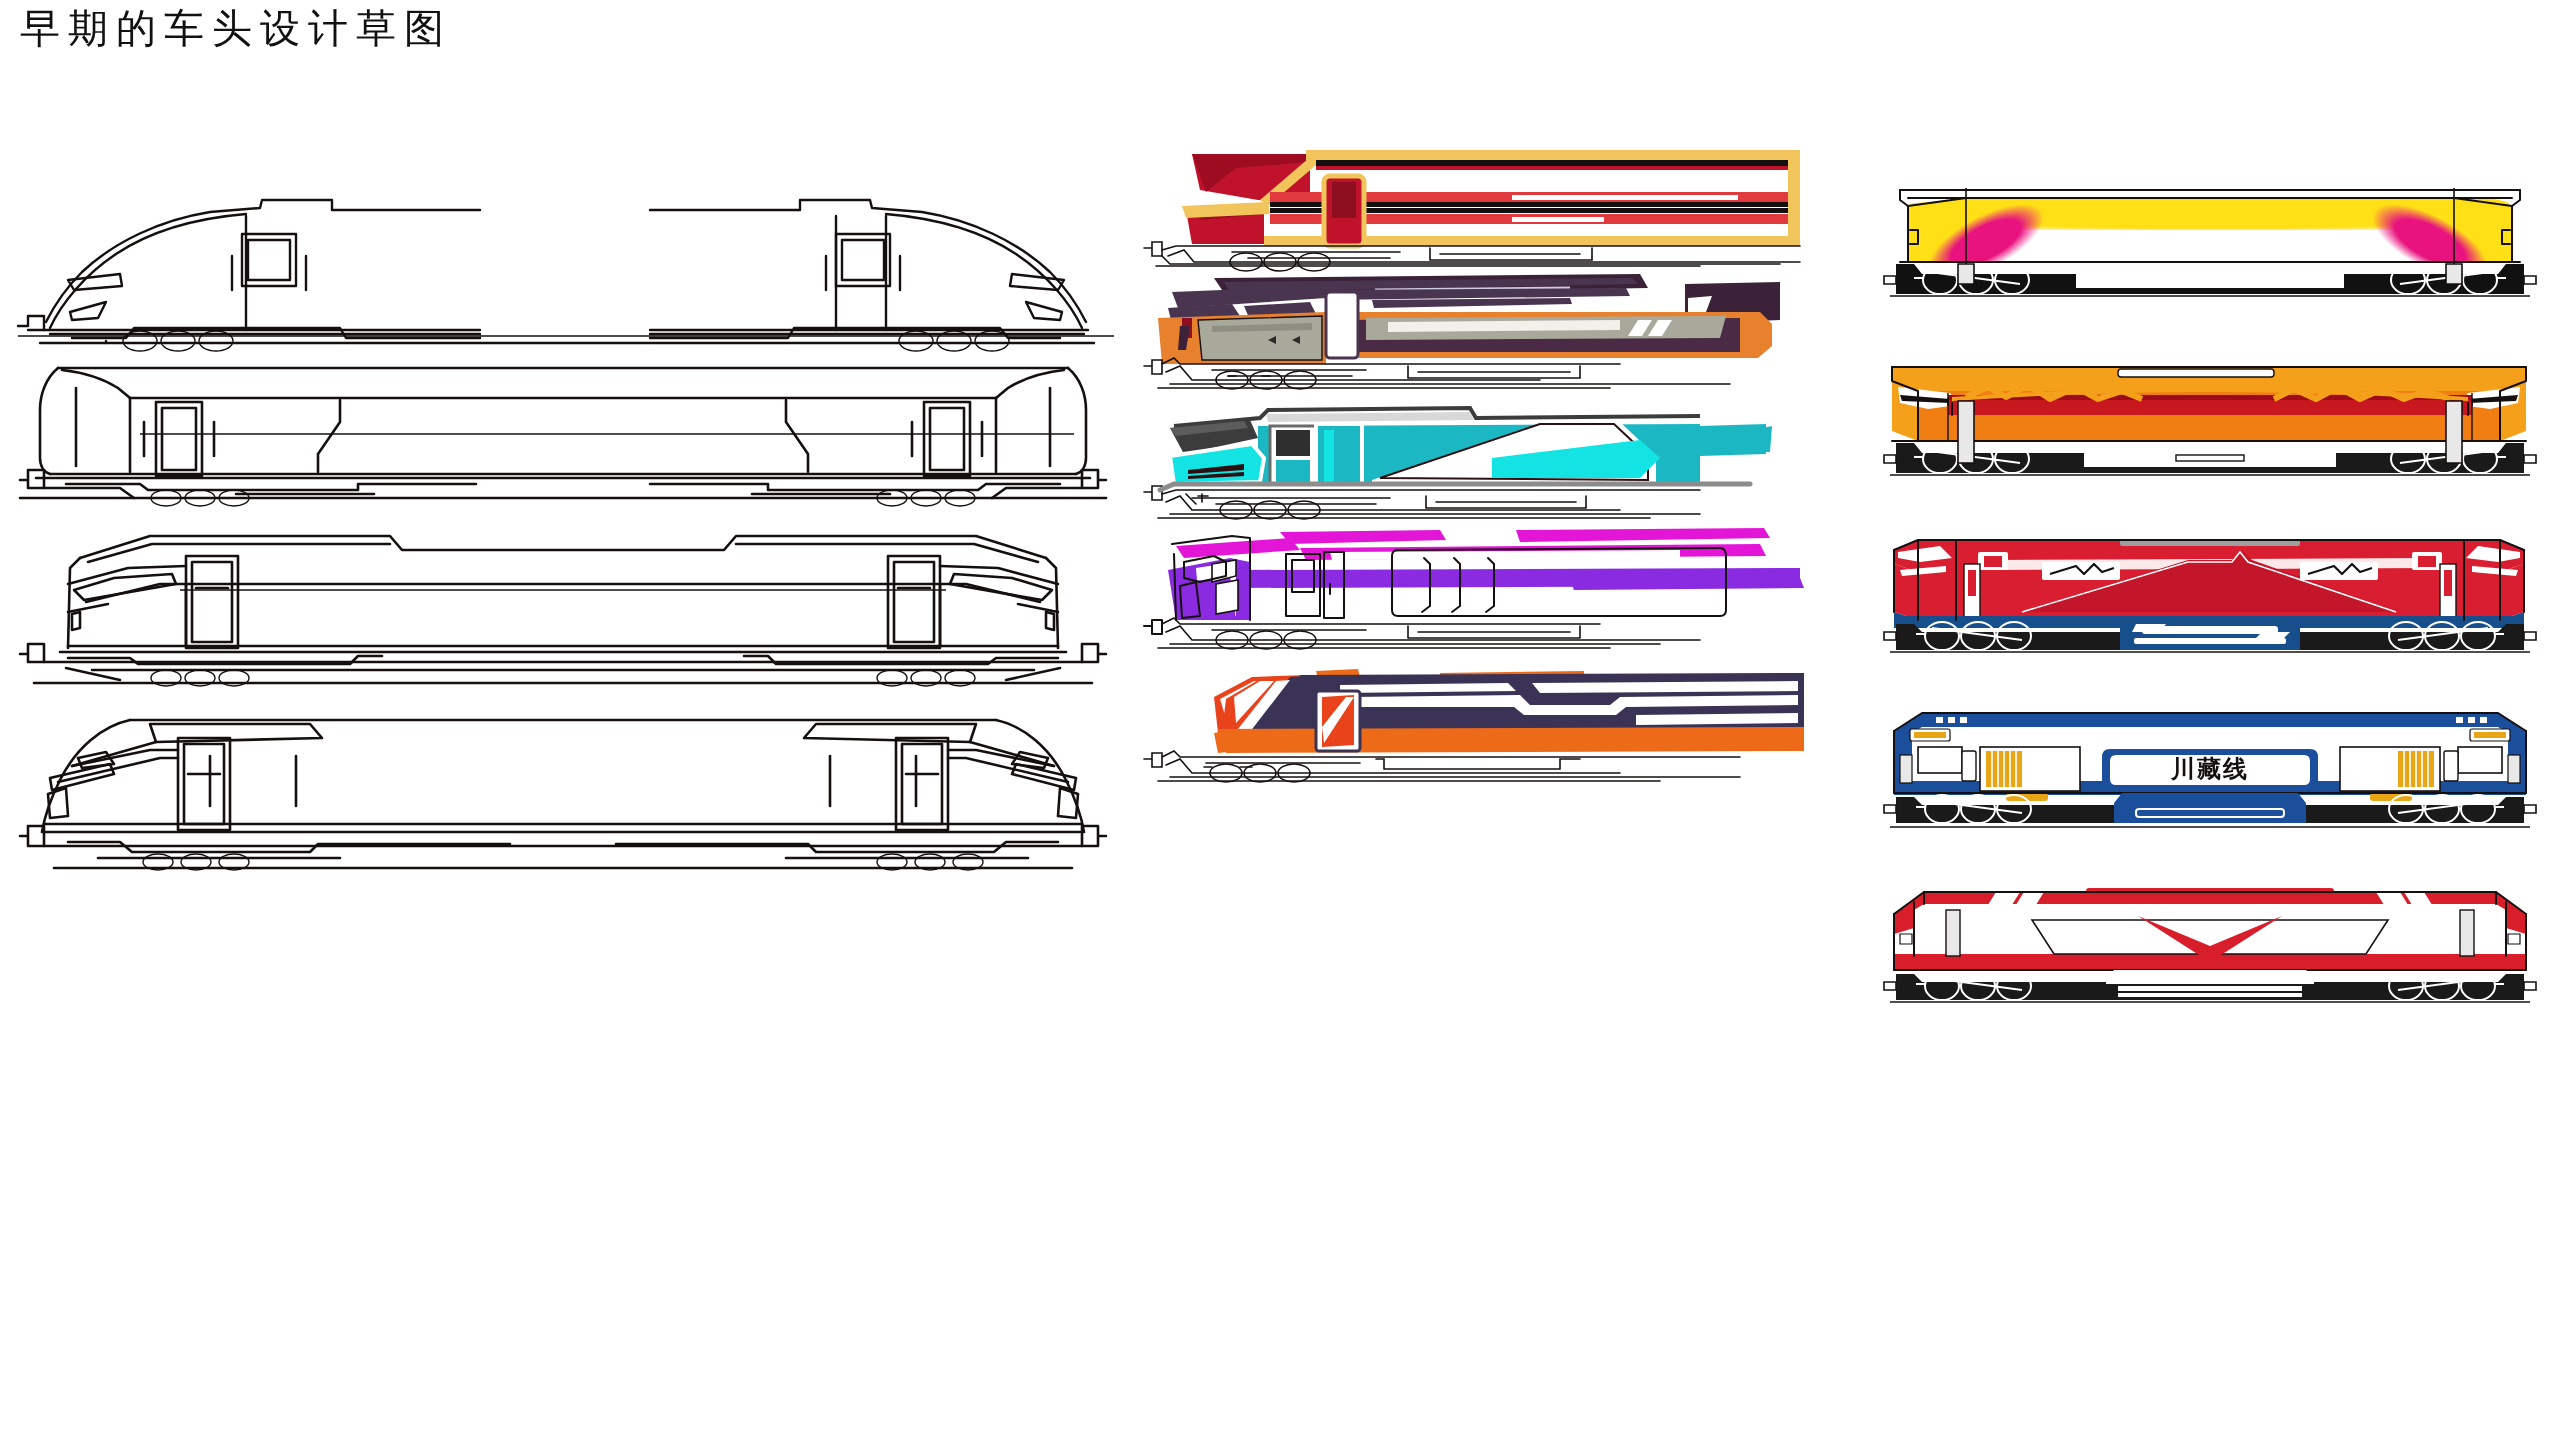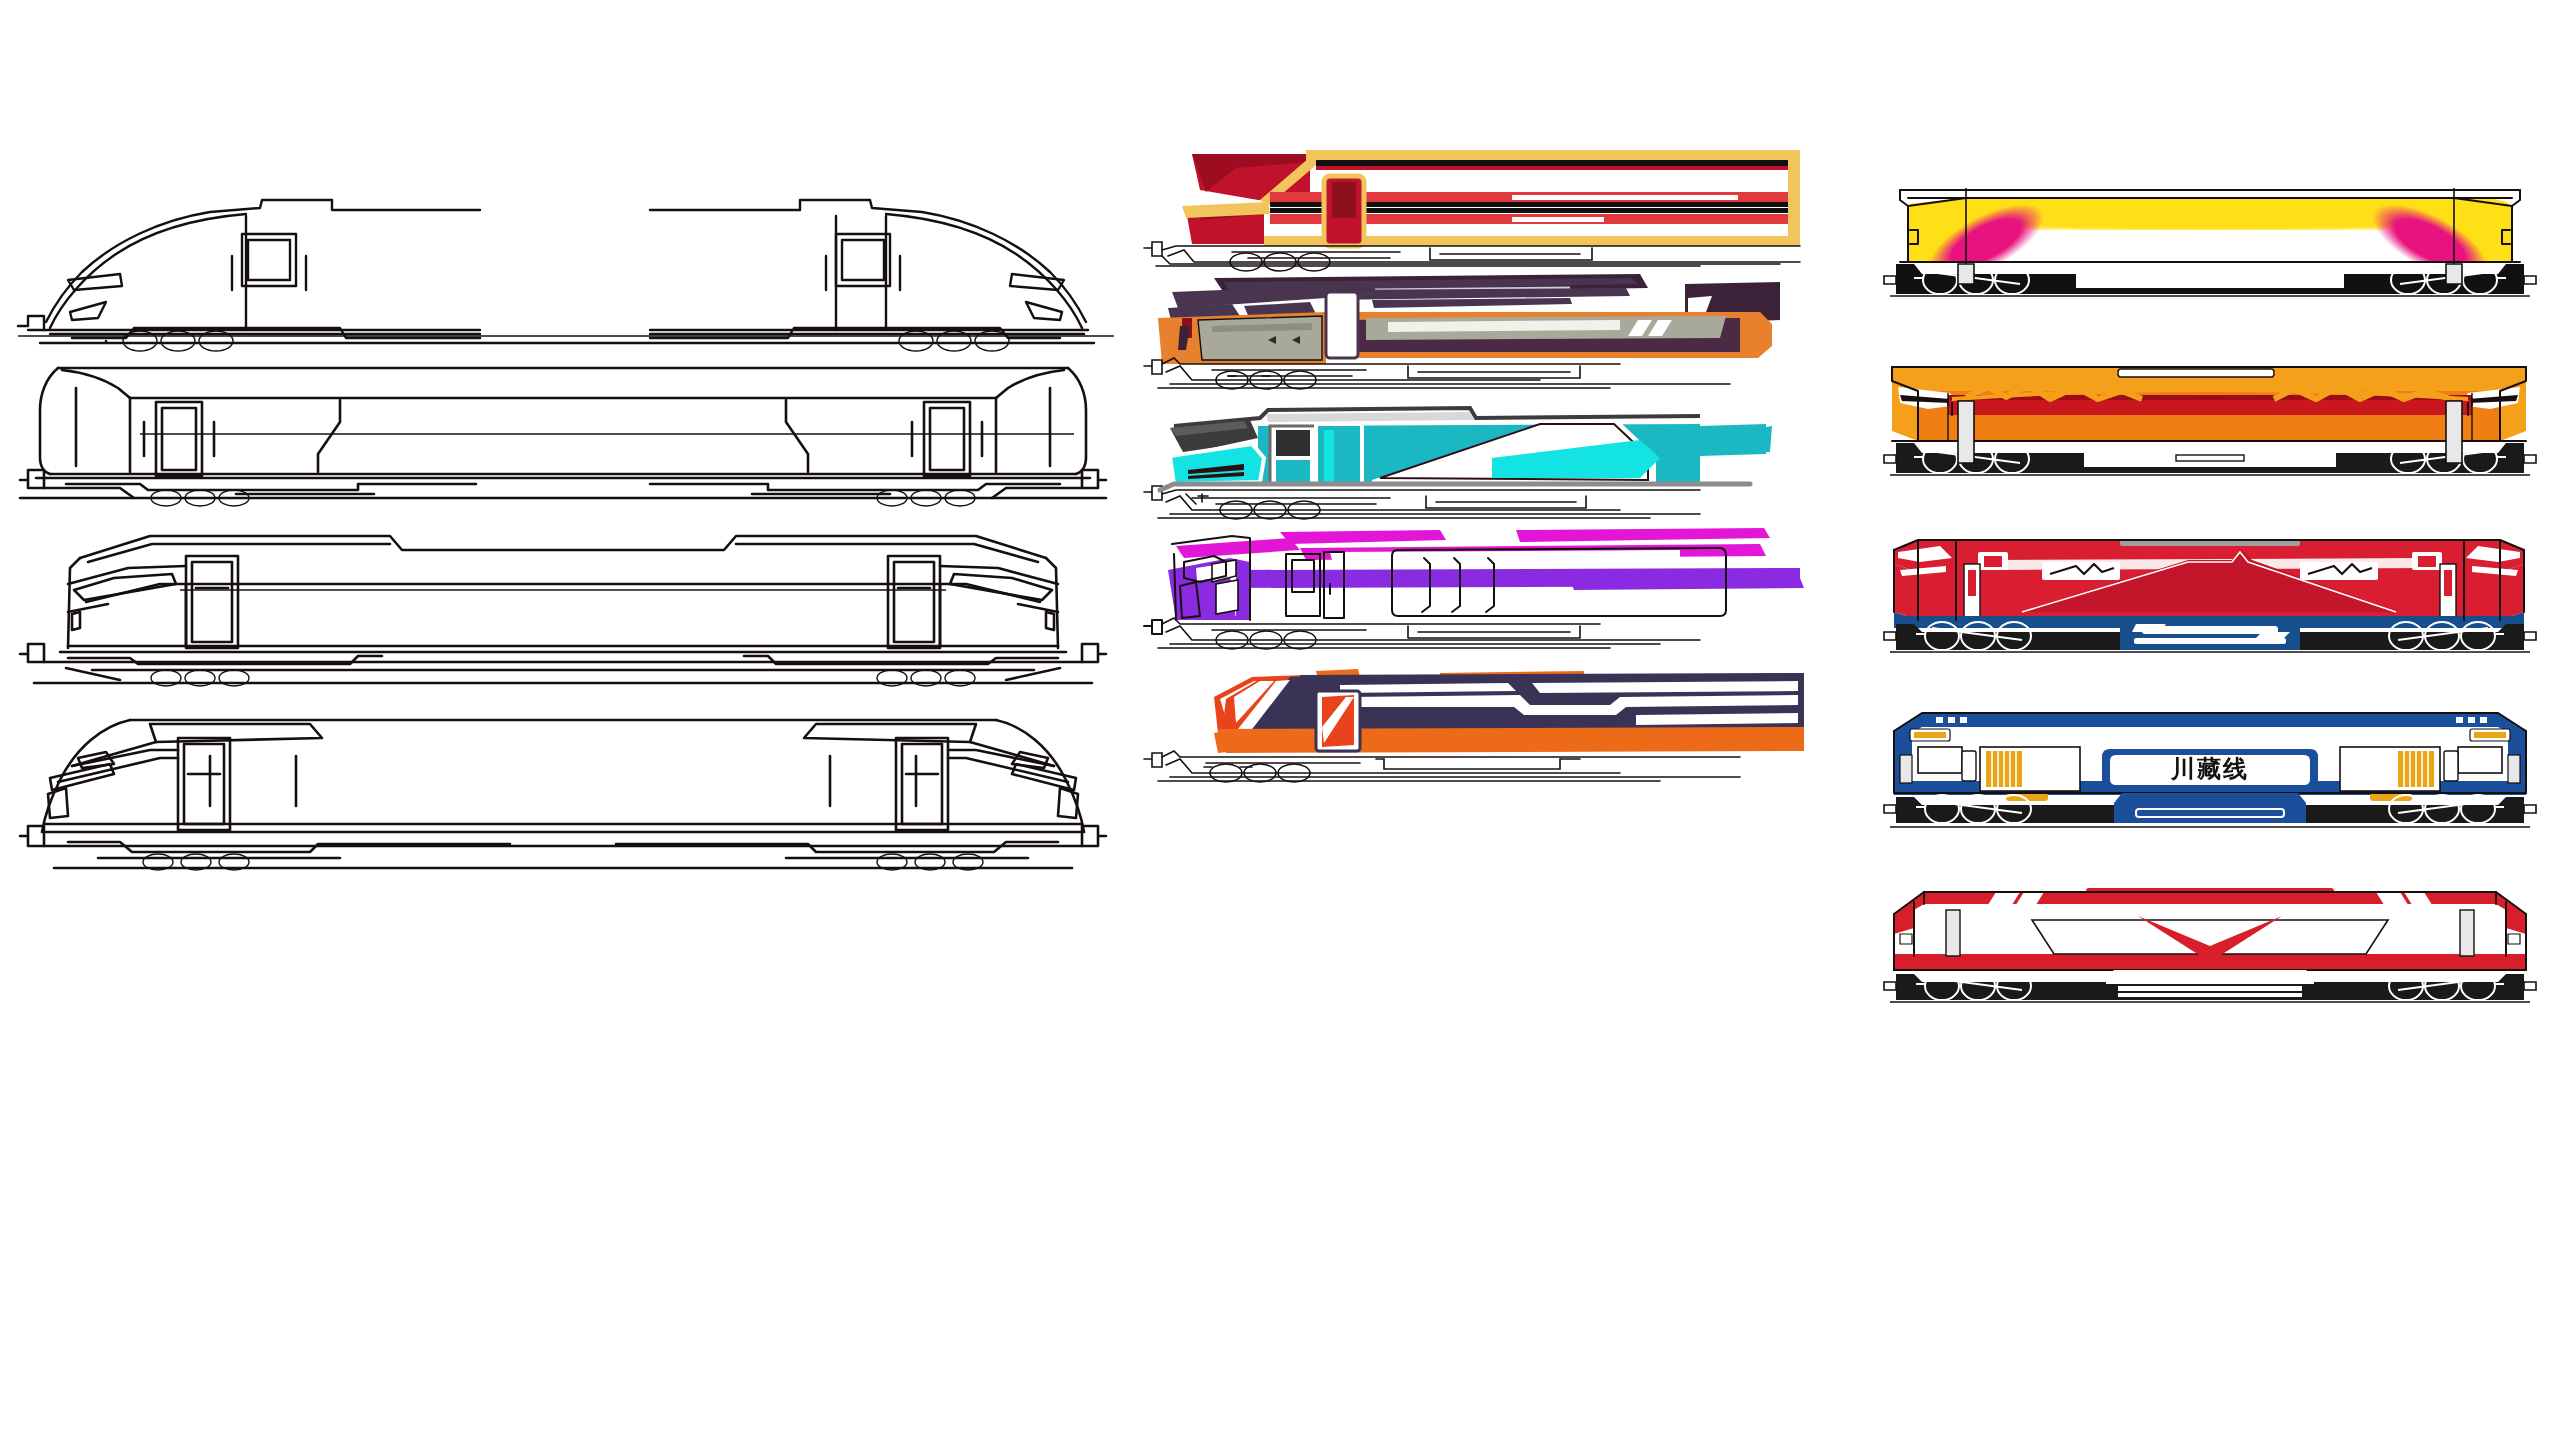--- a/index.html
+++ b/index.html
@@ -21,20 +21,21 @@
   #col-livery{left:1870px;width:690px;}
 
   .unit{position:absolute;}
   .unit svg{display:block;overflow:visible;}
 </style>
 </head>
 <body>
 
 <div id="page">
 
+  <div id="title">早期的车头设计草图</div>
 
   <div class="col" id="col-sketch">
 
     <div class="unit" style="left:10px;top:190px;">
       <svg width="1110" height="145" viewBox="0 0 1110 145">
         <g fill="none" stroke="#15100F" stroke-width="2.4" stroke-linecap="round" stroke-linejoin="round">
           <path d="M8 128 L18 128 L18 118 L34 118 L34 132 L18 132"></path>
           <path d="M36 124 C44 108 56 90 72 74 C104 44 150 22 200 14 L250 10 L252 2 L322 2 L322 12 L470 12"></path>
           <path d="M640 12 L790 12 L790 2 L860 2 L862 10 L912 14 C962 22 1008 44 1040 74 C1056 90 1068 108 1076 124"></path>
           <path d="M40 130 C52 104 76 76 106 56 C142 32 188 20 236 16"></path>

